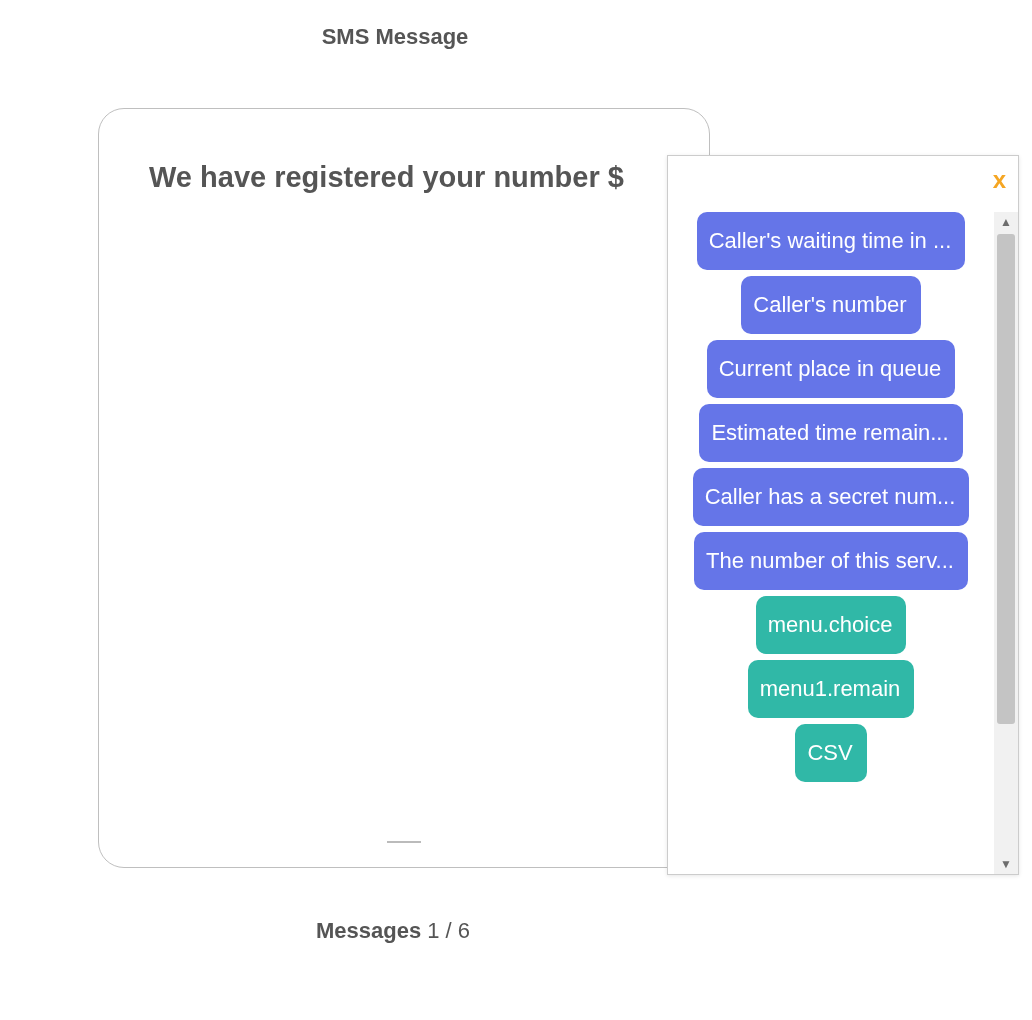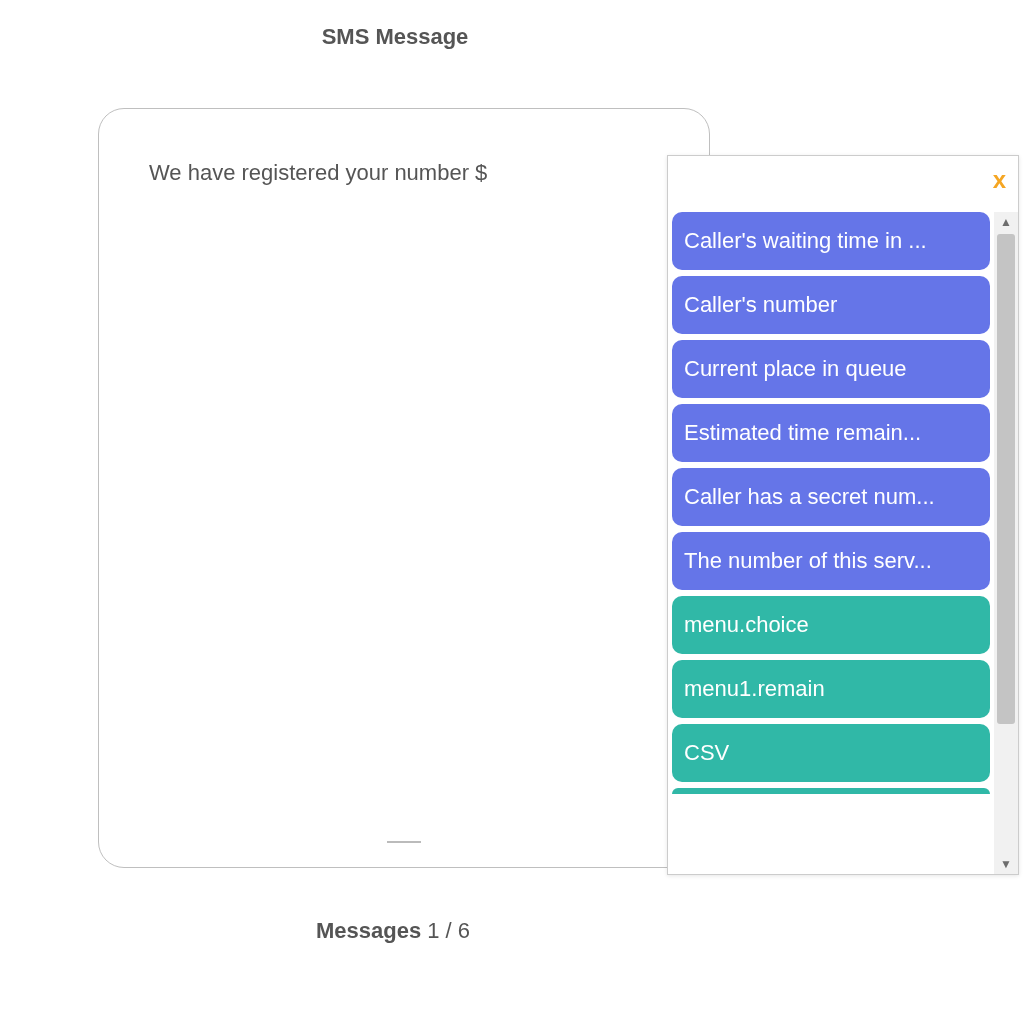--- a/index.html
+++ b/index.html
@@ -37,23 +37,24 @@
     border: 1px solid #bfbfbf;
     border-radius: 26px;
     box-sizing: border-box;
     background: #fff;
   }
   .editor-text {
     position: absolute;
     top: 50px;
     left: 50px;
     right: 50px;
-    font-size: 22px;
+    font-size: 29px;
     color: #555;
     line-height: 1.3;
+    font-weight: bold;
   }
   .resize-handle {
     position: absolute;
     bottom: 24px;
     left: 50%;
     transform: translateX(-50%);
     width: 34px;
     height: 2px;
     background: #bbb;
   }
@@ -103,20 +104,21 @@
     display: flex;
     min-height: 0;
   }
   .popup-list {
     flex: 1 1 auto;
     overflow: hidden;
     padding: 0 4px 0 4px;
     display: flex;
     flex-direction: column;
     gap: 6px;
+    align-items: center;
   }
   .pill {
     border-radius: 10px;
     color: #fff;
     font-size: 22px;
     padding: 16px 14px 16px 12px;
     white-space: nowrap;
     overflow: hidden;
     text-overflow: ellipsis;
     cursor: pointer;

